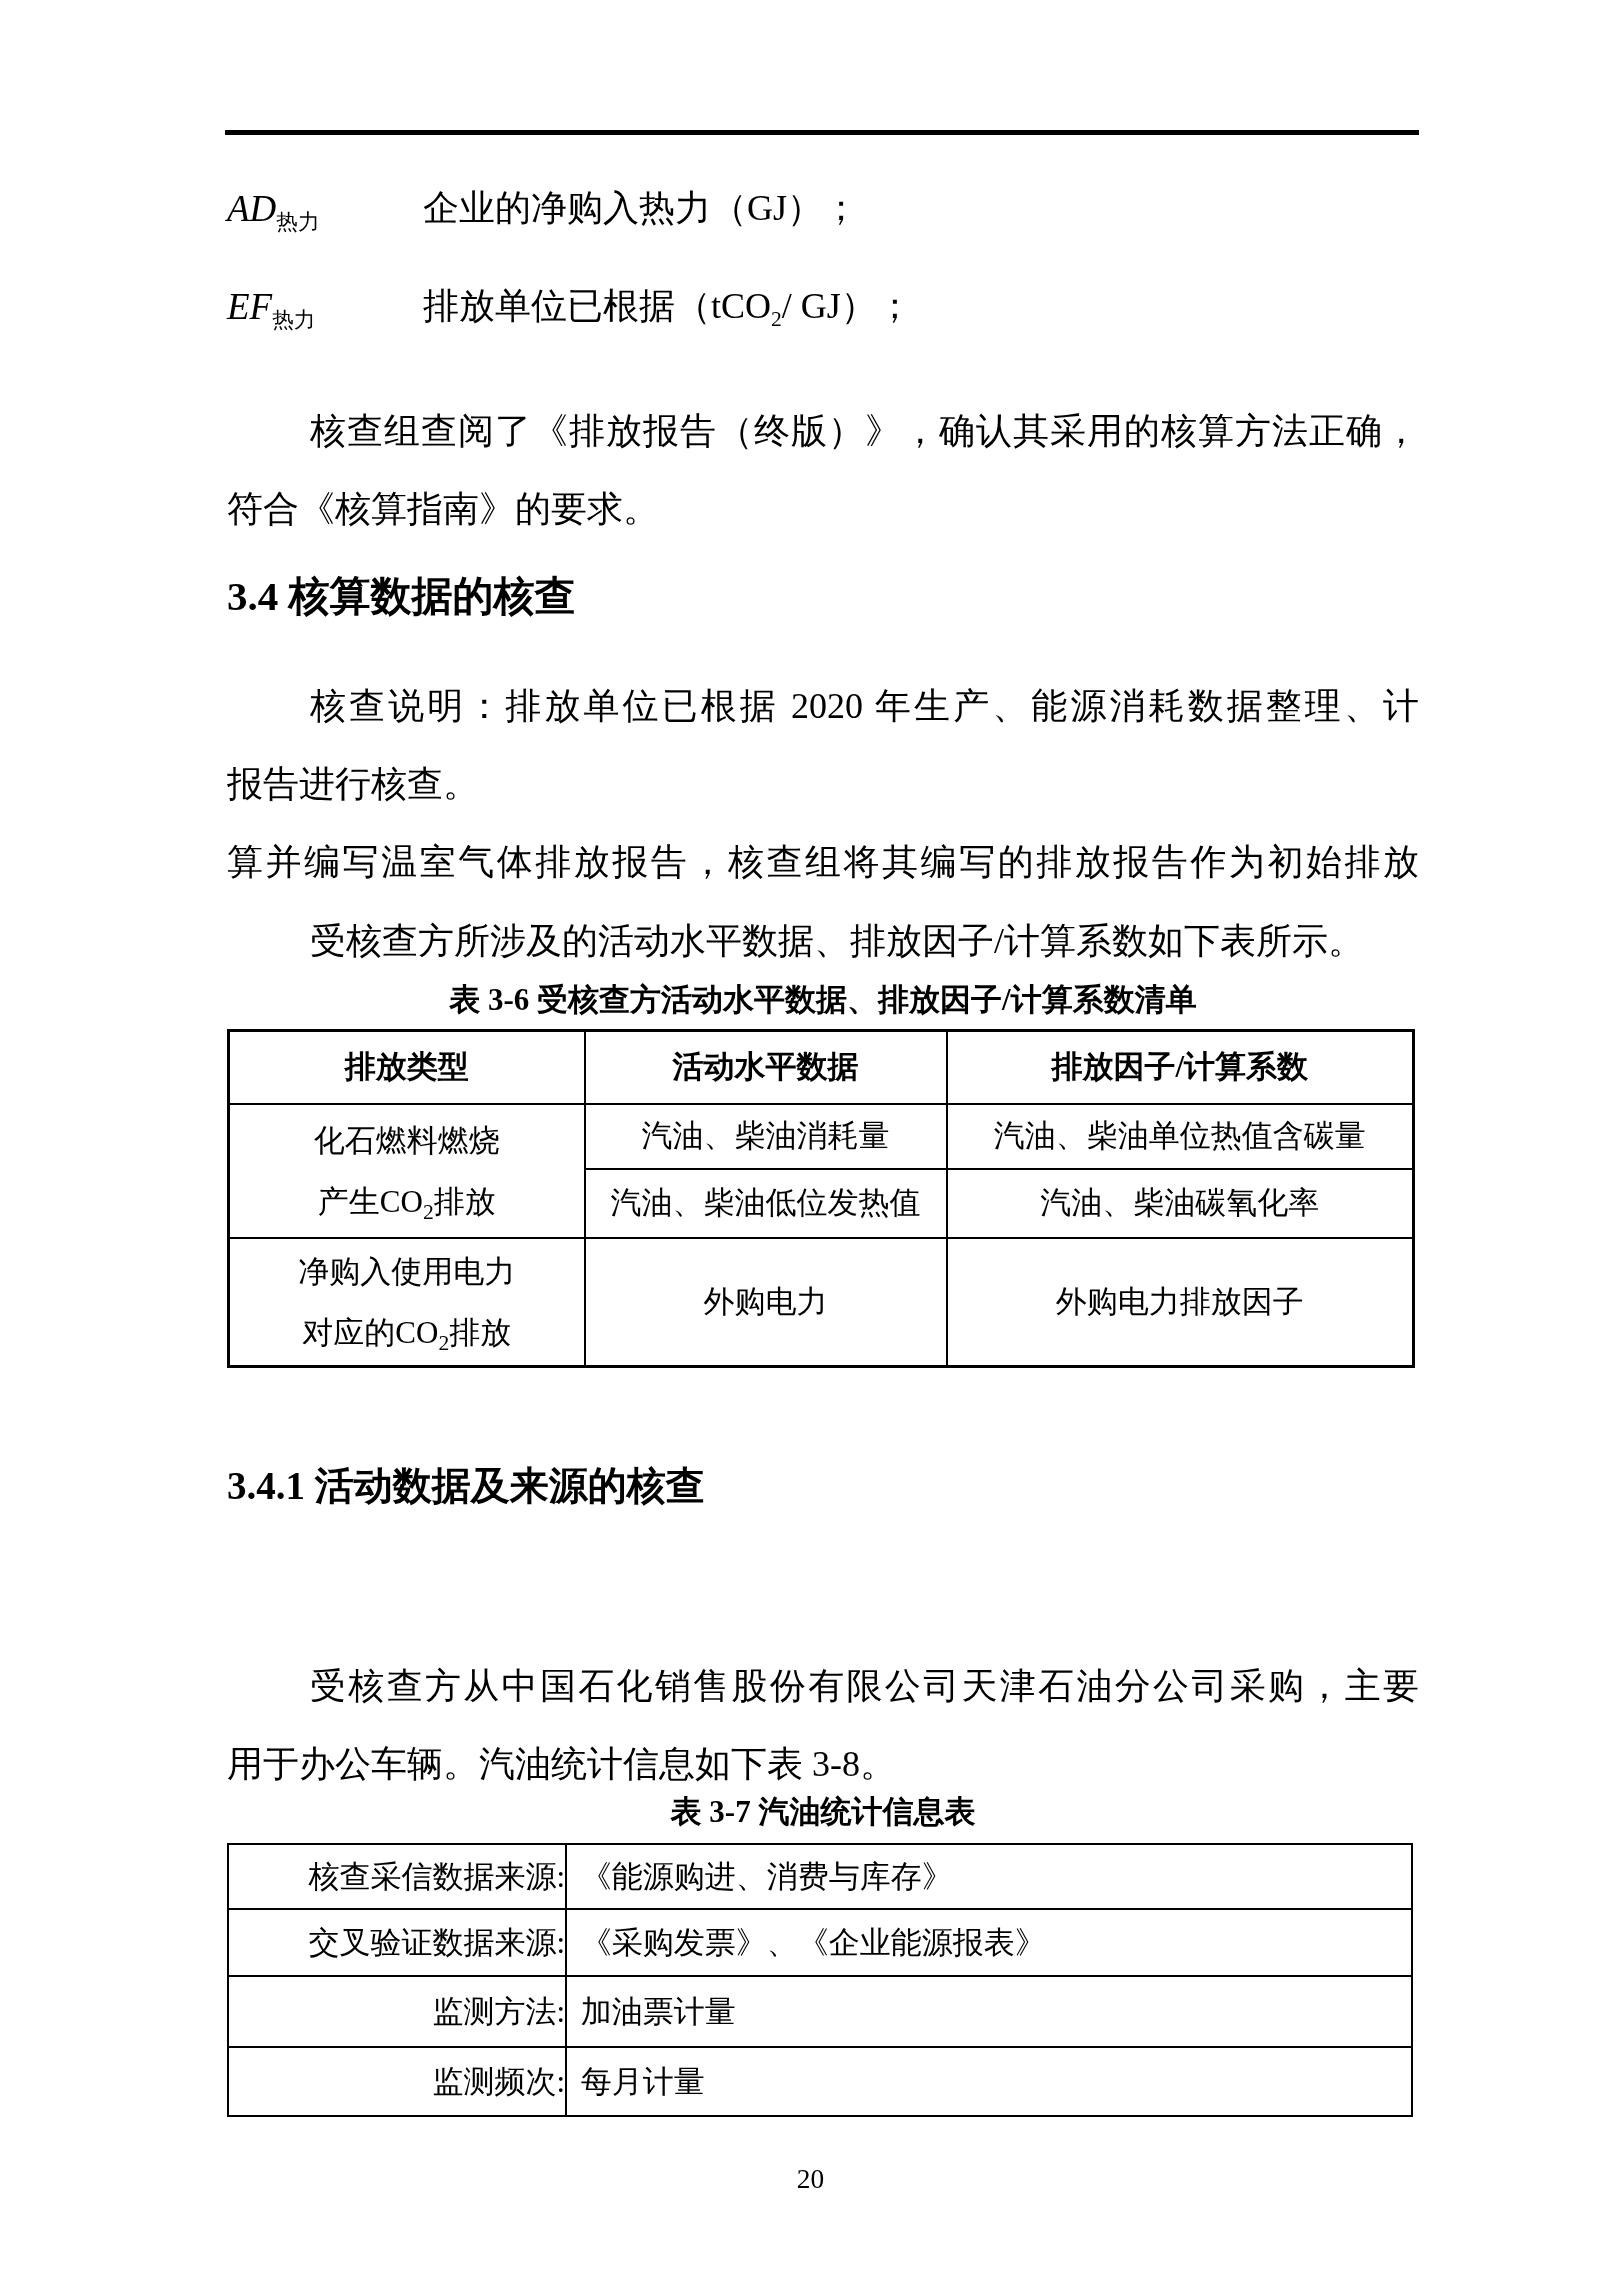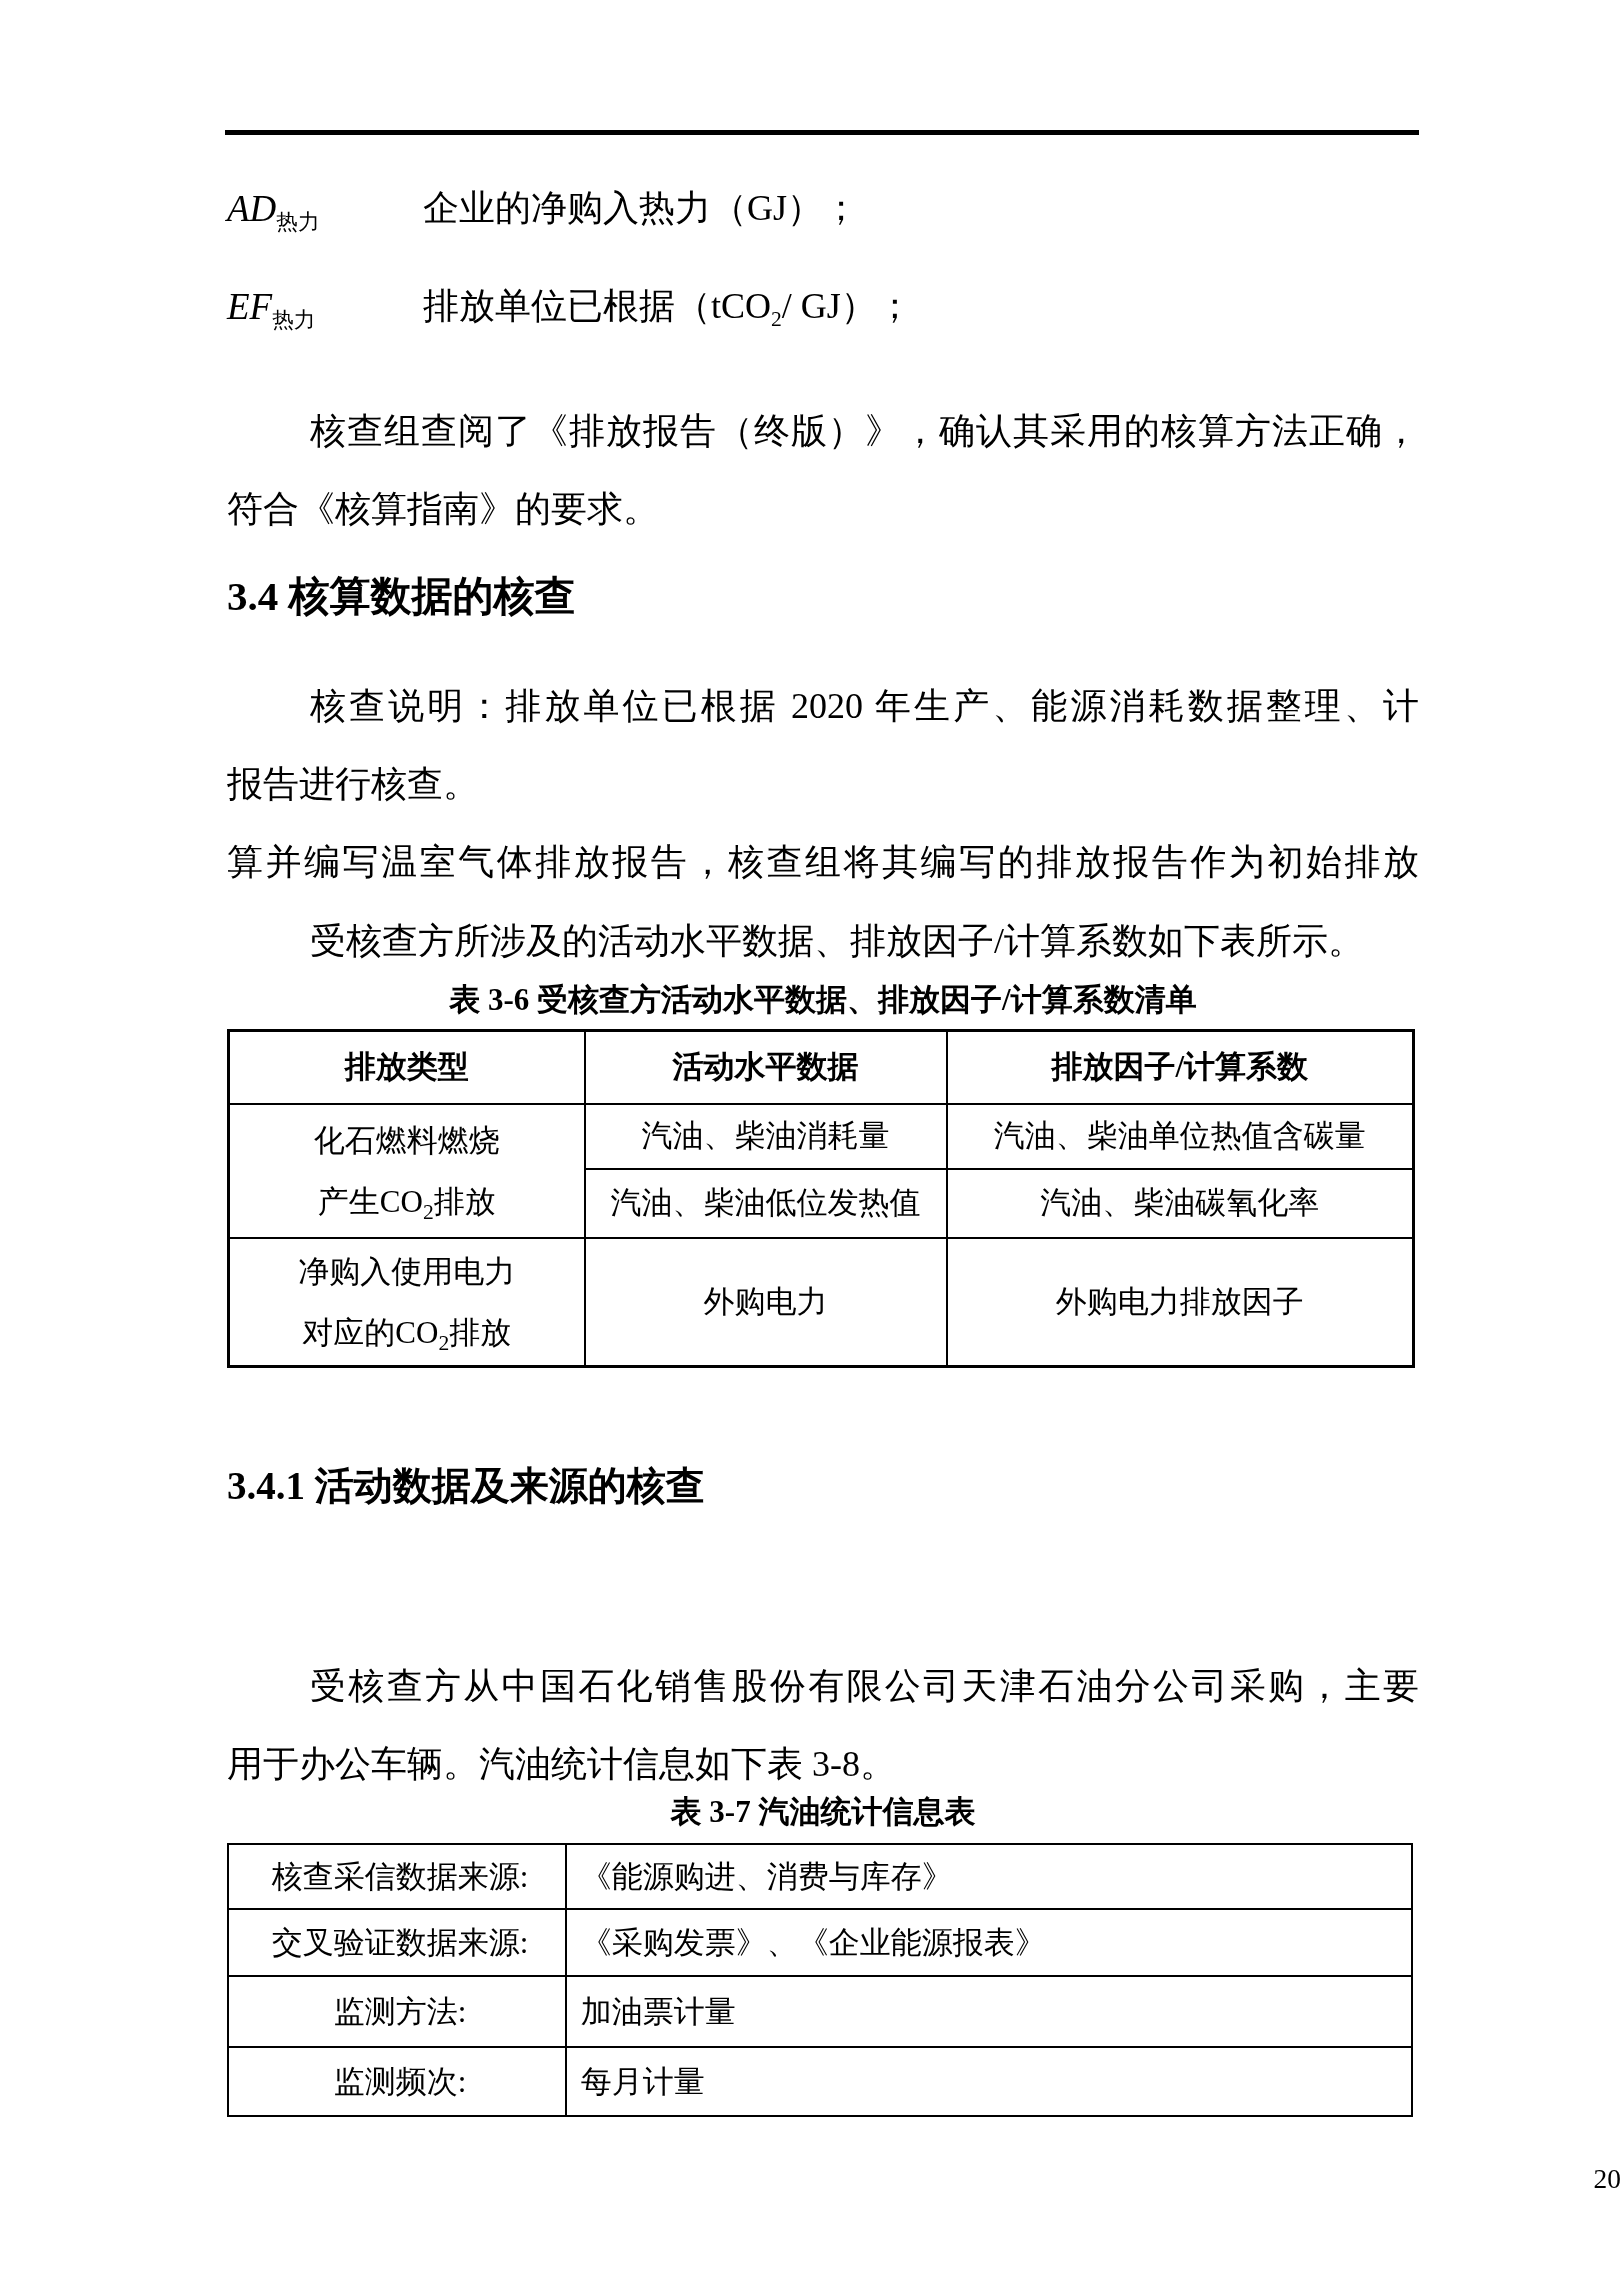--- a/index.html
+++ b/index.html
@@ -37,24 +37,24 @@
   .t36{width:1184px;border:3.9px solid #000;}
   .t36 th,.t36 td{border:2px solid #000;text-align:center;vertical-align:middle;
     font-size:31px;padding:0;overflow:hidden;}
   .t36 th{font-weight:bold;border-radius:15px;}
   .t36 tr.power-row td{border-top:2.9px solid #000;}
   .type-cell div{line-height:61px;}
 
   .t37{width:1184px;border:2.9px solid #000;}
   .t37 td{border:2px solid #000;border-top:2.9px solid #000;border-bottom:2.9px solid #000;
     font-size:31px;vertical-align:middle;padding:0;overflow:hidden;}
-  .t37 td.lbl{padding-left:6px;text-align:center;}
+  .t37 td.lbl{padding-left:6px;text-align:right;}
   .t37 td.val{padding-left:13.7px;text-align:left;}
 
-  .page-num{left:0;width:1621px;text-align:right;font-size:27.4px;line-height:35px;}
+  .page-num{left:0;width:1621px;text-align:center;font-size:27.4px;line-height:35px;}
 </style>
 </head>
 <body>
 
 <div class="page">
 
   <div class="abs top-rule"></div>
 
   <div class="abs content-left def-row" style="top:184px;">
     <span class="def-term"><i>AD</i><sub>热力</sub></span>

